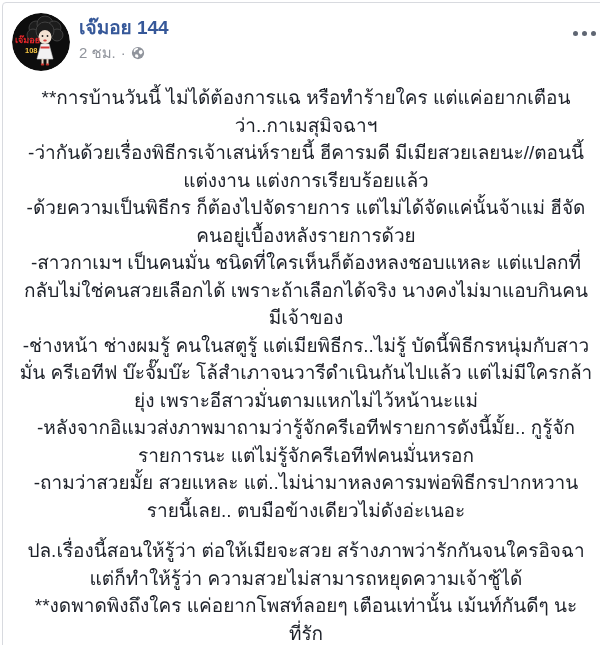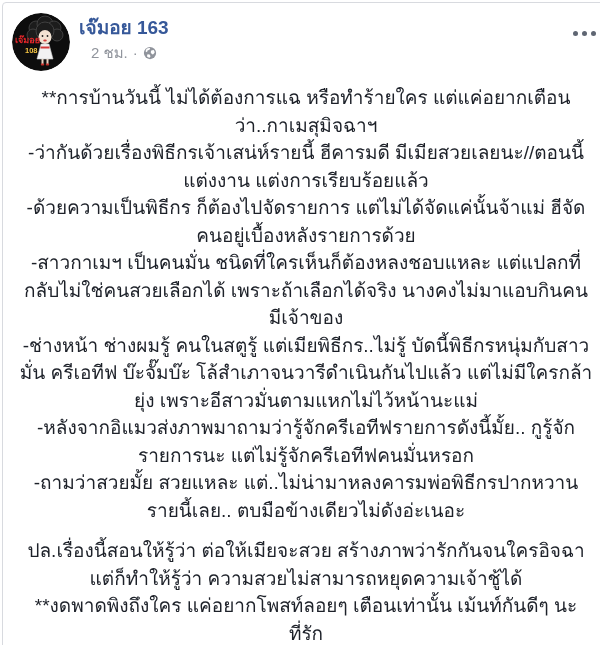--- a/index.html
+++ b/index.html
@@ -23,21 +23,21 @@
     width:58px;height:58px;border-radius:50%;overflow:hidden;flex:0 0 auto;
     cursor:pointer;
   }
   .header-text{margin-left:9px;padding-top:3px;}
   .page-name{
     color:#365899;font-weight:bold;font-size:19px;line-height:24px;
     cursor:pointer;
   }
   .meta-row{
     display:flex;align-items:center;margin-top:3px;
-    color:#90949c;font-size:15px;line-height:20px;justify-content:center;
+    color:#90949c;font-size:15px;line-height:20px;
   }
   .meta-sep{margin:0 5px;color:#90949c;}
   .globe{width:14px;height:14px;display:block;}
   .more-button{
     position:absolute;top:24px;right:18px;display:flex;gap:4px;cursor:pointer;
     padding:4px;
   }
   .more-button .dot{
     width:5px;height:5px;border-radius:50%;background:#5f6673;display:block;
   }
@@ -82,21 +82,21 @@
           <rect x="34.5" y="46" width="2" height="5" fill="#e8d5c4"></rect>
           <rect x="28.8" y="50.5" width="3.4" height="2" rx="1" fill="#c4302b"></rect>
           <rect x="33.8" y="50.5" width="3.4" height="2" rx="1" fill="#c4302b"></rect>
 
           <text x="3" y="30" font-size="9" font-weight="bold" fill="#e8262a">เจ๊มอย</text>
           <text x="13" y="40" font-size="7.5" font-weight="bold" fill="#f5c542">108</text>
         </svg>
       </div>
 
       <div class="header-text">
-        <div class="page-name">เจ๊มอย 163</div>
+        <div class="page-name">เจ๊มอย 144</div>
         <div class="meta-row">
           <span>2 ชม.</span>
           <span class="meta-sep">·</span>
           <svg class="globe" viewBox="0 0 16 16">
             <circle cx="8" cy="8" r="7" fill="#90949c"></circle>
             <path d="M4.2 3.2 C5.5 2.4 7 2.2 8.2 2.6 L7.4 4.4 L5.2 5.2 L4.6 7.2 L3 6.2 C3.1 5 3.5 4 4.2 3.2 Z" fill="#ffffff"></path>
             <path d="M9.4 5.2 L12.2 4.6 C13 5.6 13.3 6.6 13.3 7.8 L11.4 9.8 L10 9.2 L8.8 7.2 Z" fill="#ffffff"></path>
             <path d="M5.2 9.4 L7.6 9.8 L8.6 11.6 L7.6 13.4 C6.2 13.2 5.2 12.6 4.4 11.6 Z" fill="#ffffff"></path>
           </svg>
         </div>

